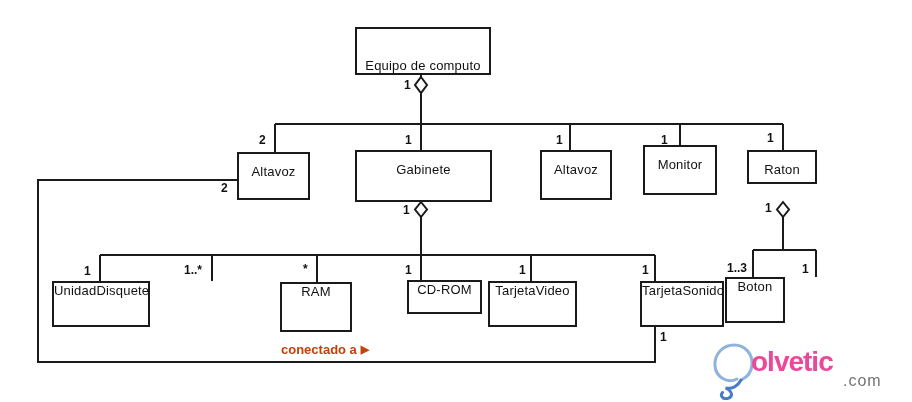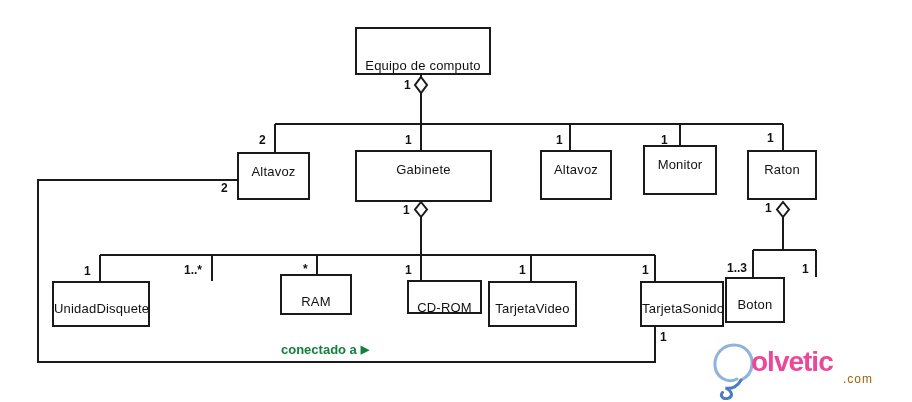--- a/index.html
+++ b/index.html
@@ -8,38 +8,38 @@
     font-family:"Liberation Sans",sans-serif;color:#161616;overflow:hidden;
   }
   #wires{position:absolute;left:0;top:0;width:912px;height:402px;}
   .box{
     position:absolute;border:2px solid #1a1a1a;background:#ffffff;
     box-sizing:border-box;text-align:center;font-size:13px;color:#111;
     letter-spacing:0.2px;
   }
   .box.center{display:flex;align-items:flex-end;justify-content:center;}
   .box.pt10{padding-top:10px;}
-  .box.pt6{padding-top:18px;}
+  .box.pt6{padding-top:0;}
   .mult{
     position:absolute;font-size:12px;font-weight:700;color:#111;
     white-space:nowrap;line-height:12px;
   }
   .assoc-label{
     position:absolute;left:281px;top:342px;font-size:13px;font-weight:600;
-    color:#15803d;white-space:nowrap;
+    color:#c2410c;white-space:nowrap;
   }
   .assoc-label .arrow{font-size:11px;position:relative;top:-1px;margin-left:4px;}
   #logo{position:absolute;left:703px;top:330px;width:205px;height:70px;}
   #logo .word{
     position:absolute;left:48px;top:16px;font-size:28px;font-weight:700;
     color:#ec4899;letter-spacing:-1px;
   }
   #logo .tld{
-    position:absolute;left:140px;top:42px;font-size:12px;font-weight:400;
-    color:#a16207;letter-spacing:1px;
+    position:absolute;left:140px;top:42px;font-size:16px;font-weight:400;
+    color:#737373;letter-spacing:1px;
   }
 </style>
 </head>
 <body>
 
 <div id="stage">
 
   <svg id="wires" viewBox="0 0 912 402" xmlns="http://www.w3.org/2000/svg">
     <g stroke="#1a1a1a" stroke-width="2" fill="none">
 
@@ -83,28 +83,28 @@
   </div>
   <div class="box pt10" style="left:355px;top:150px;width:137px;height:52px">
     <span>Gabinete</span>
   </div>
   <div class="box pt10" style="left:540px;top:150px;width:72px;height:50px">
     <span>Altavoz</span>
   </div>
   <div class="box pt10" style="left:643px;top:145px;width:74px;height:50px">
     <span>Monitor</span>
   </div>
-  <div class="box pt10" style="left:747px;top:150px;width:70px;height:50px">
+  <div class="box pt10" style="left:747px;top:150px;width:70px;height:34px">
     <span>Raton</span>
   </div>
 
   <div class="box pt6" style="left:52px;top:281px;width:98px;height:46px">
     <span>UnidadDisquete</span>
   </div>
-  <div class="box pt6" style="left:280px;top:274px;width:72px;height:41px">
+  <div class="box pt6" style="left:280px;top:282px;width:72px;height:50px">
     <span>RAM</span>
   </div>
   <div class="box pt6" style="left:407px;top:280px;width:75px;height:34px">
     <span>CD-ROM</span>
   </div>
   <div class="box pt6" style="left:488px;top:281px;width:89px;height:46px">
     <span>TarjetaVideo</span>
   </div>
   <div class="box pt6" style="left:640px;top:281px;width:84px;height:46px">
     <span>TarjetaSonido</span>

